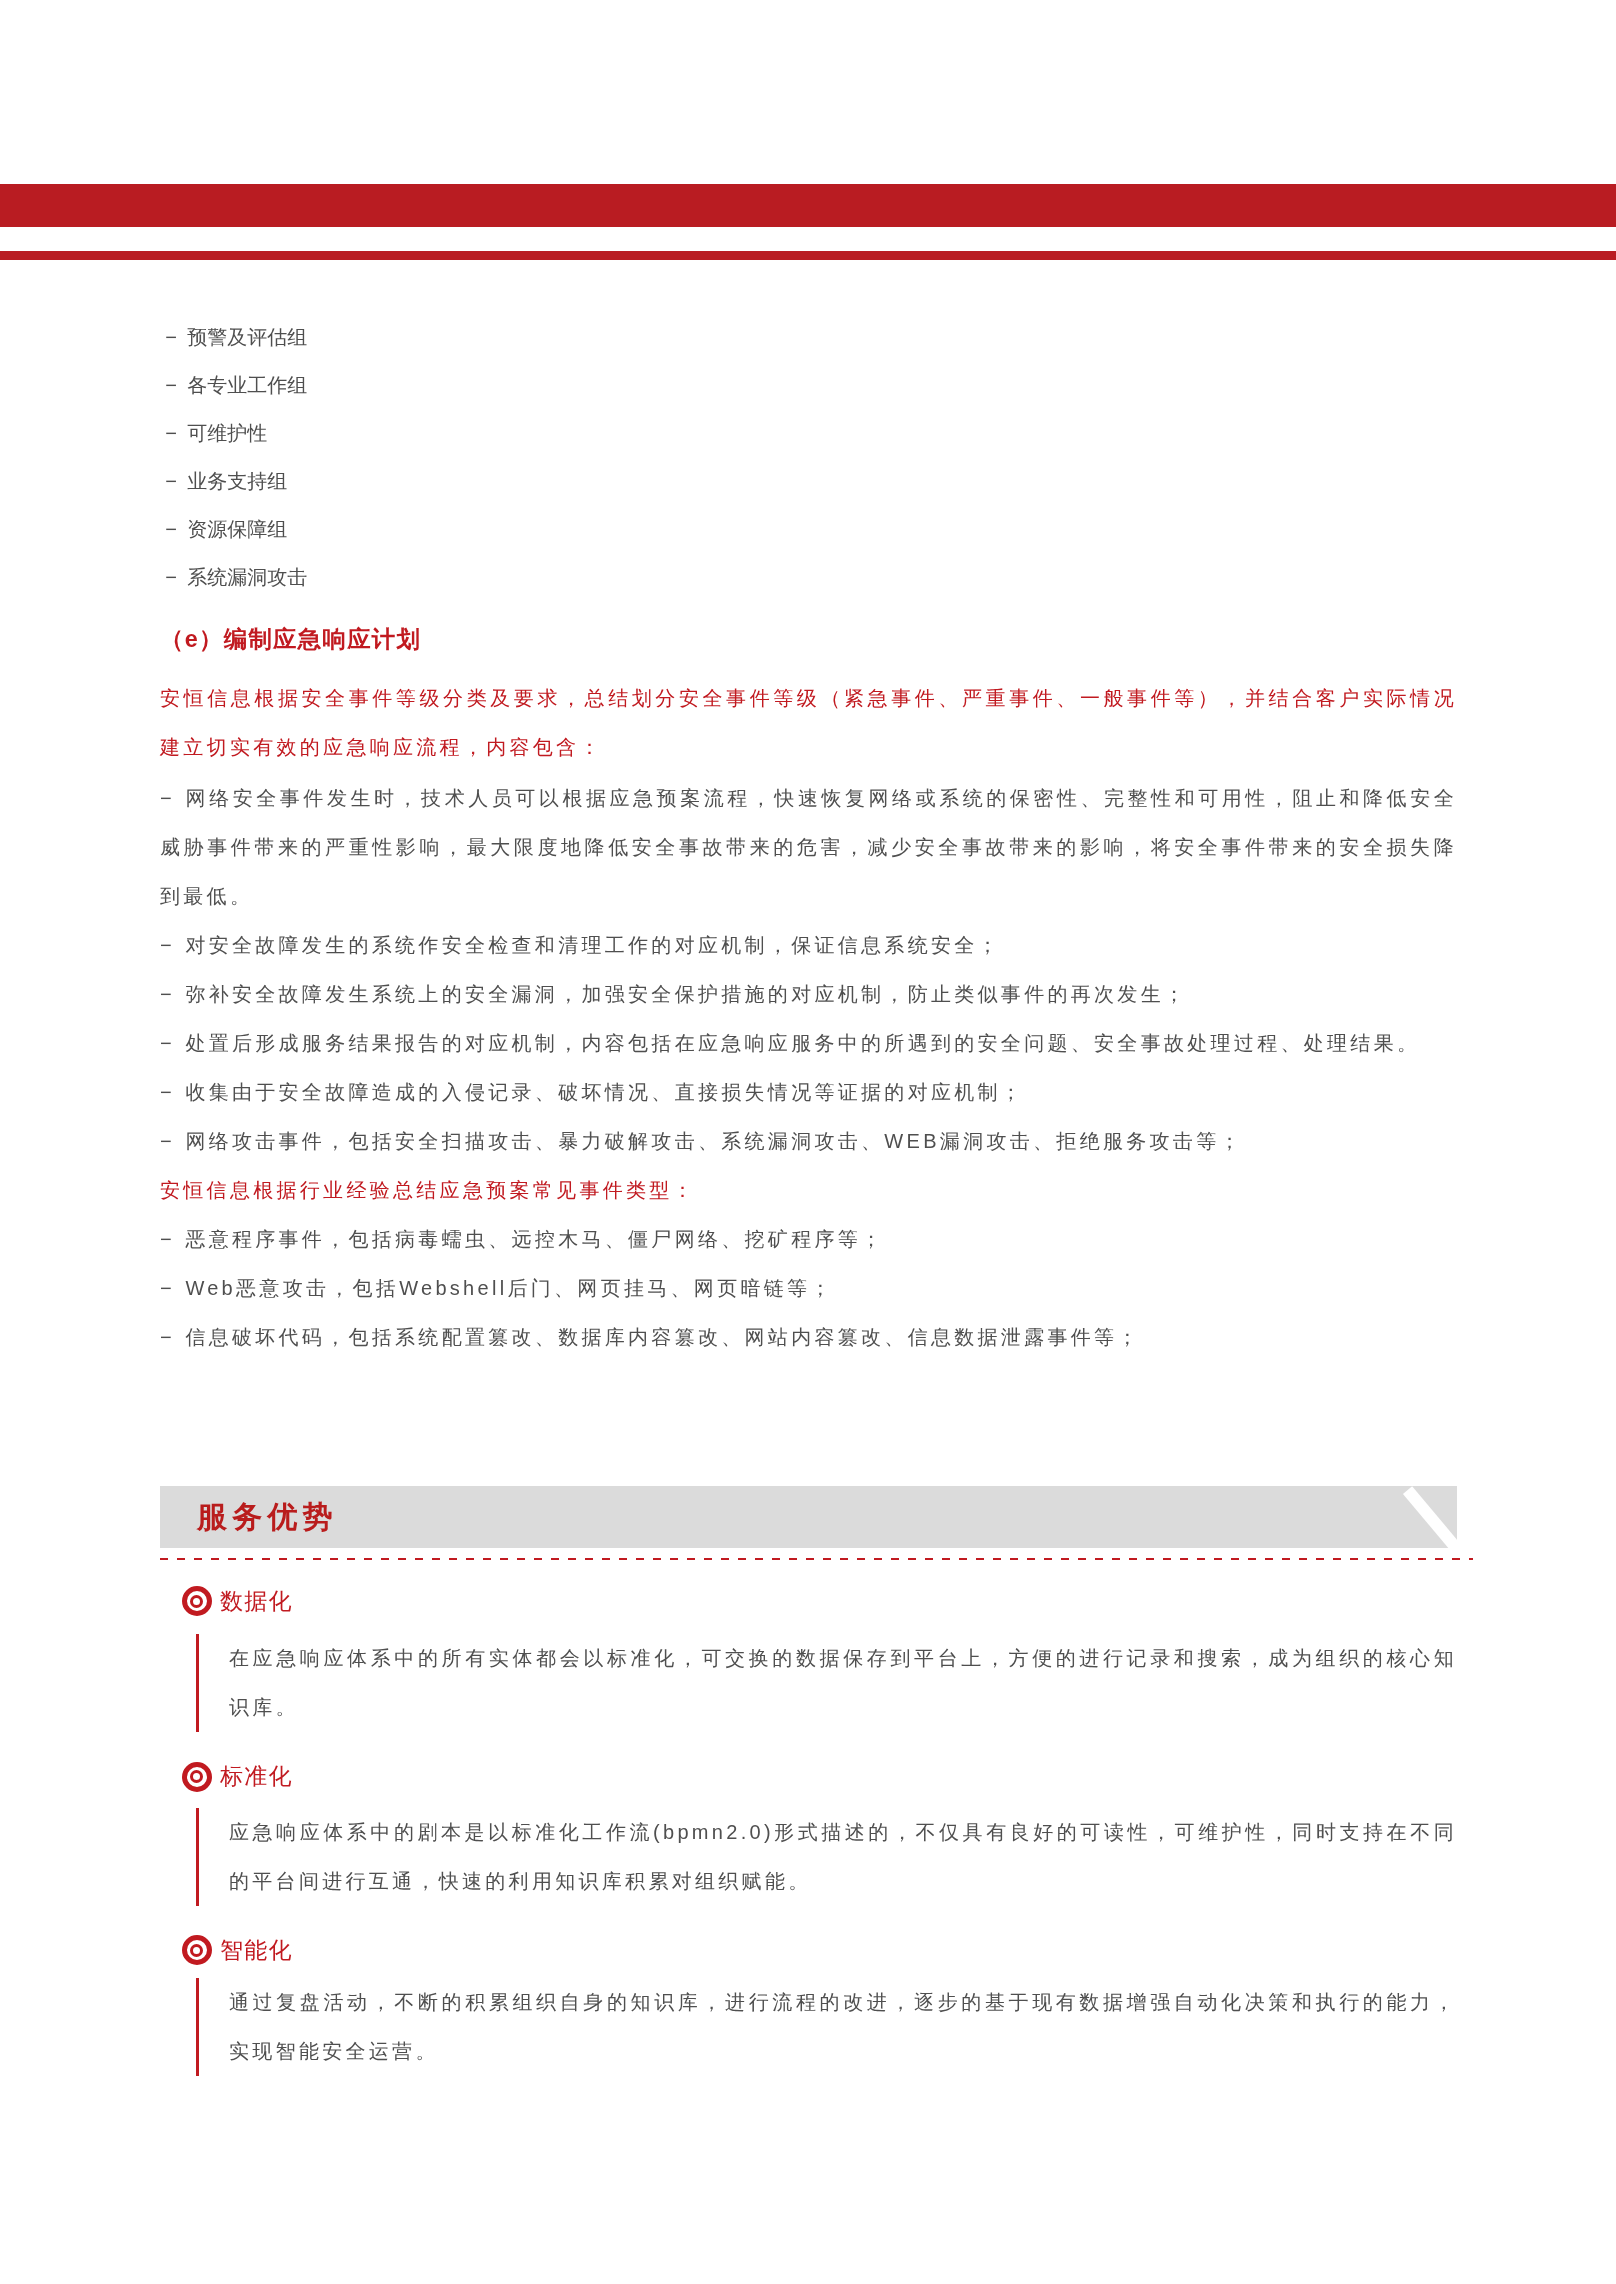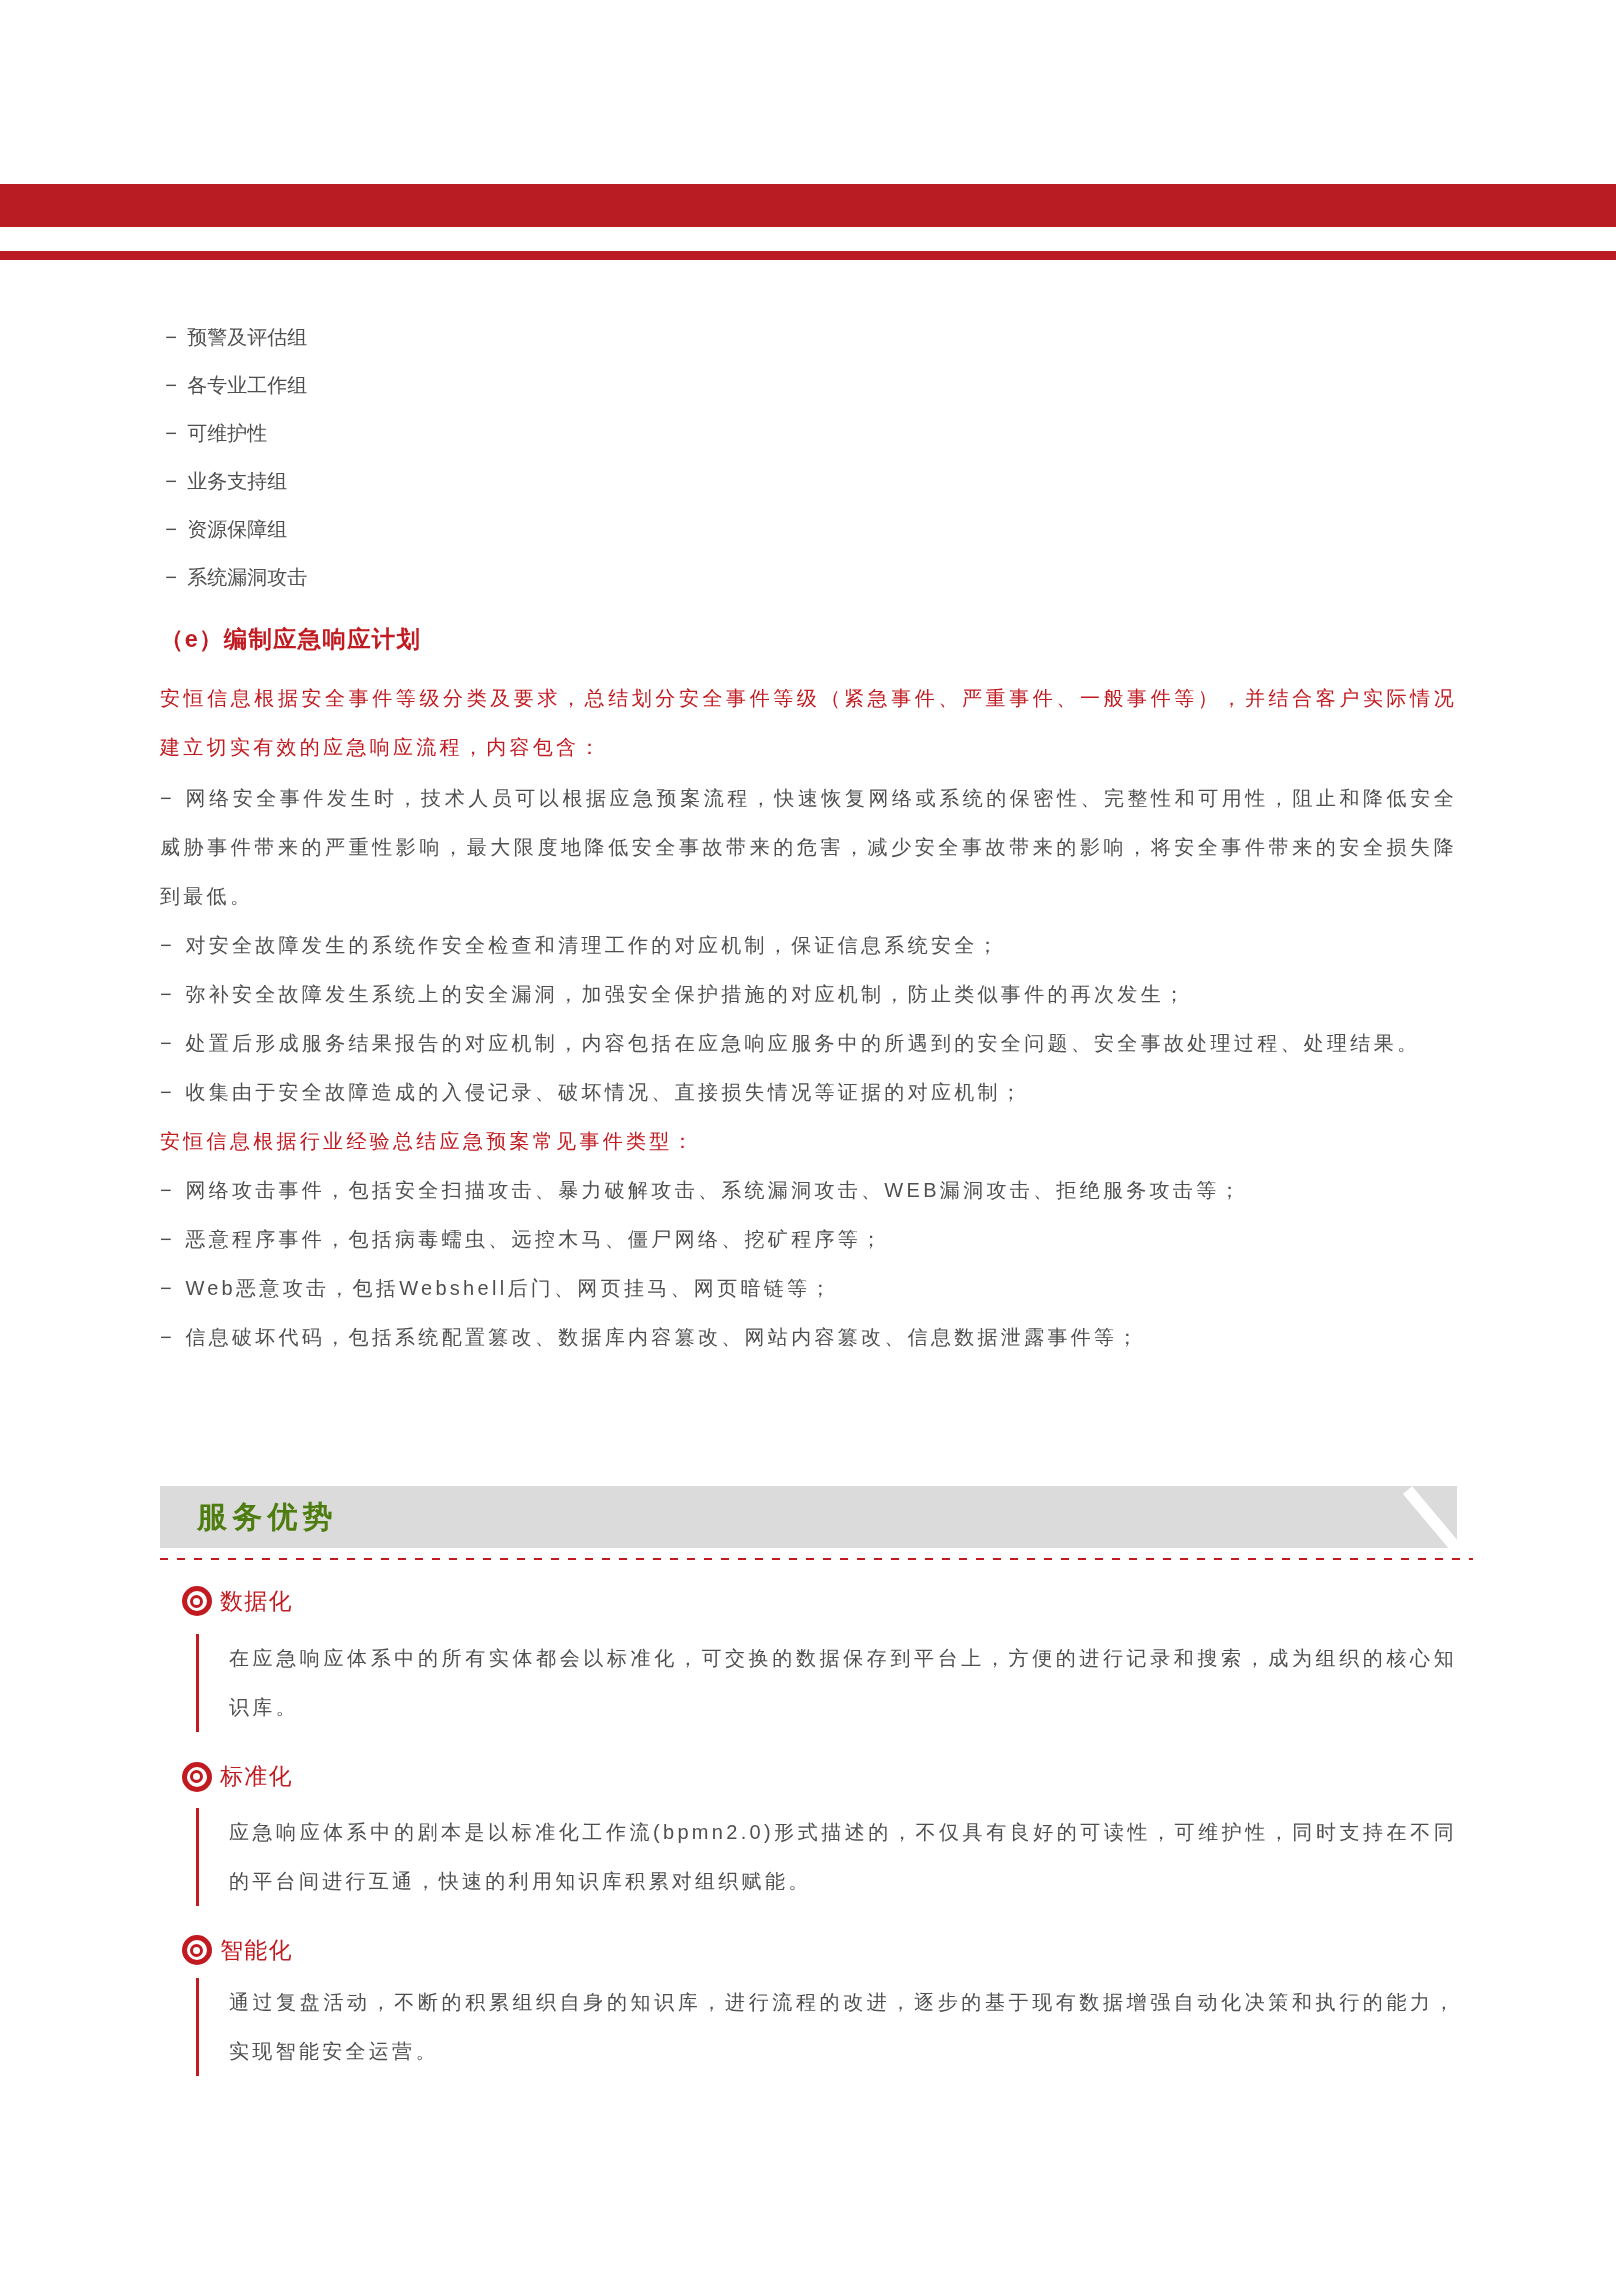--- a/index.html
+++ b/index.html
@@ -31,21 +31,21 @@
   .mt-intro{margin-top:9.8px;}
   .mt-first{margin-top:2px;}
 
   
   .banner{
     position:relative;margin-top:124px;width:1297px;height:62px;
     background:#dbdbdb;overflow:hidden;
   }
   .banner-title{
     display:block;line-height:62px;padding-left:37px;
-    font-size:30px;font-weight:bold;letter-spacing:5.2px;color:#4d7c0f;
+    font-size:30px;font-weight:bold;letter-spacing:5.2px;color:#b91c1c;
   }
   .banner-slash{
     position:absolute;left:1275px;top:-8.5px;width:11.7px;height:104px;
     background:#ffffff;transform:rotate(-40deg);
   }
   .dashed-line{
     margin-top:9.8px;width:1313px;height:2.6px;
     background:repeating-linear-gradient(90deg,#c11a20 0 7.8px,transparent 7.8px 17px);
   }
 
@@ -88,23 +88,23 @@
     <div class="h-e">（e）编制应急响应计划</div>
 
     <p class="para red mt-intro">安恒信息根据安全事件等级分类及要求，总结划分安全事件等级（紧急事件、严重事件、一般事件等），并结合客户实际情况建立切实有效的应急响应流程，内容包含：</p>
 
     <p class="para mt-first"><span class="dash">−</span><span>网络安全事件发生时，技术人员可以根据应急预案流程，快速恢复网络或系统的保密性、完整性和可用性，阻止和降低安全威胁事件带来的严重性影响，最大限度地降低安全事故带来的危害，减少安全事故带来的影响，将安全事件带来的安全损失降到最低。</span></p>
     <p class="para"><span class="dash">−</span><span>对安全故障发生的系统作安全检查和清理工作的对应机制，保证信息系统安全；</span></p>
     <p class="para"><span class="dash">−</span><span>弥补安全故障发生系统上的安全漏洞，加强安全保护措施的对应机制，防止类似事件的再次发生；</span></p>
     <p class="para"><span class="dash">−</span><span>处置后形成服务结果报告的对应机制，内容包括在应急响应服务中的所遇到的安全问题、安全事故处理过程、处理结果。</span></p>
     <p class="para"><span class="dash">−</span><span>收集由于安全故障造成的入侵记录、破坏情况、直接损失情况等证据的对应机制；</span></p>
 
+    <p class="para"><span class="dash">−</span><span>网络攻击事件，包括安全扫描攻击、暴力破解攻击、系统漏洞攻击、WEB漏洞攻击、拒绝服务攻击等；</span></p>
+
     <p class="para red">安恒信息根据行业经验总结应急预案常见事件类型：</p>
-
-    <p class="para"><span class="dash">−</span><span>网络攻击事件，包括安全扫描攻击、暴力破解攻击、系统漏洞攻击、WEB漏洞攻击、拒绝服务攻击等；</span></p>
     <p class="para"><span class="dash">−</span><span>恶意程序事件，包括病毒蠕虫、远控木马、僵尸网络、挖矿程序等；</span></p>
     <p class="para"><span class="dash">−</span><span>Web恶意攻击，包括Webshell后门、网页挂马、网页暗链等；</span></p>
     <p class="para"><span class="dash">−</span><span>信息破坏代码，包括系统配置篡改、数据库内容篡改、网站内容篡改、信息数据泄露事件等；</span></p>
 
     <div class="banner">
       <span class="banner-title">服务优势</span>
       <div class="banner-slash"></div>
     </div>
     <div class="dashed-line"></div>
 

